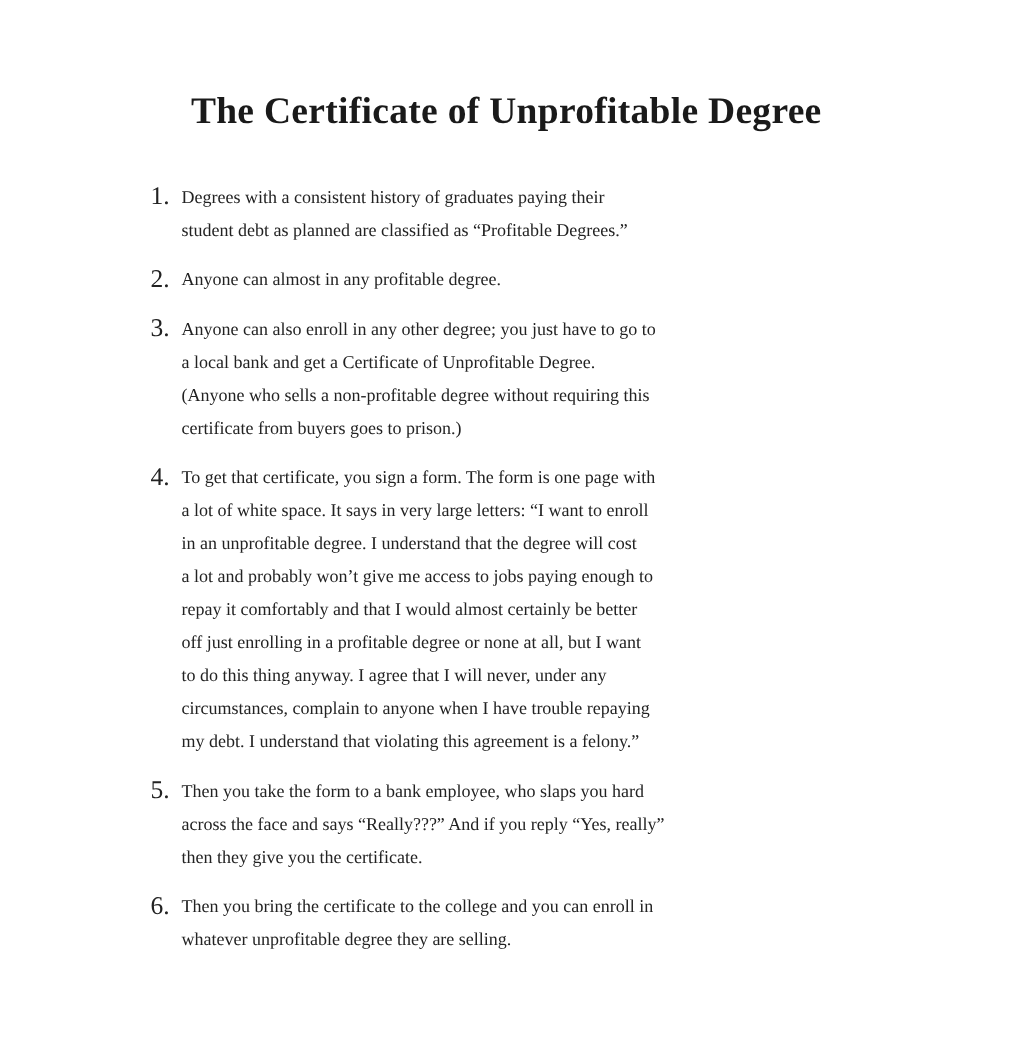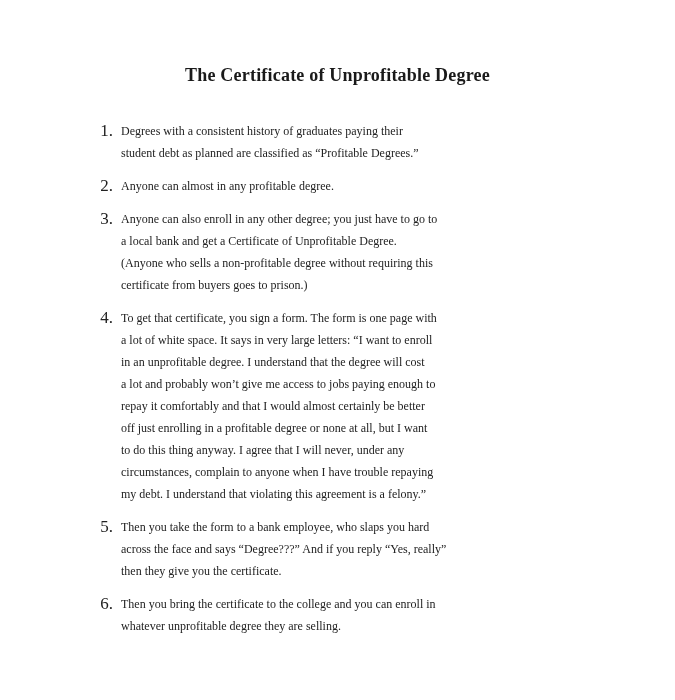--- a/index.html
+++ b/index.html
@@ -11,21 +11,21 @@
   }
   .page {
     width: 675px;
     height: 700px;
     padding-top: 58px;
     font-family: "Liberation Serif", "DejaVu Serif", serif;
     color: #222222;
   }
   .doc-title {
     text-align: center;
-    font-size: 18px;
+    font-size: 25px;
     font-weight: 700;
     line-height: 34px;
     color: #1a1a1a;
     letter-spacing: 0.2px;
     margin-bottom: 28px;
   }
   .doc-list {
     margin-left: 95px;
     width: 520px;
   }
@@ -84,21 +84,21 @@
 repay it comfortably and that I would almost certainly be better
 off just enrolling in a profitable degree or none at all, but I want
 to do this thing anyway. I agree that I will never, under any
 circumstances, complain to anyone when I have trouble repaying
 my debt. I understand that violating this agreement is a felony.”</div>
     </div>
 
     <div class="doc-item">
       <span class="doc-item-number">5.</span>
       <div class="doc-item-text">Then you take the form to a bank employee, who slaps you hard
-across the face and says “Degree???” And if you reply “Yes, really”
+across the face and says “Really???” And if you reply “Yes, really”
 then they give you the certificate.</div>
     </div>
 
     <div class="doc-item">
       <span class="doc-item-number">6.</span>
       <div class="doc-item-text">Then you bring the certificate to the college and you can enroll in
 whatever unprofitable degree they are selling.</div>
     </div>
 
   </div>

